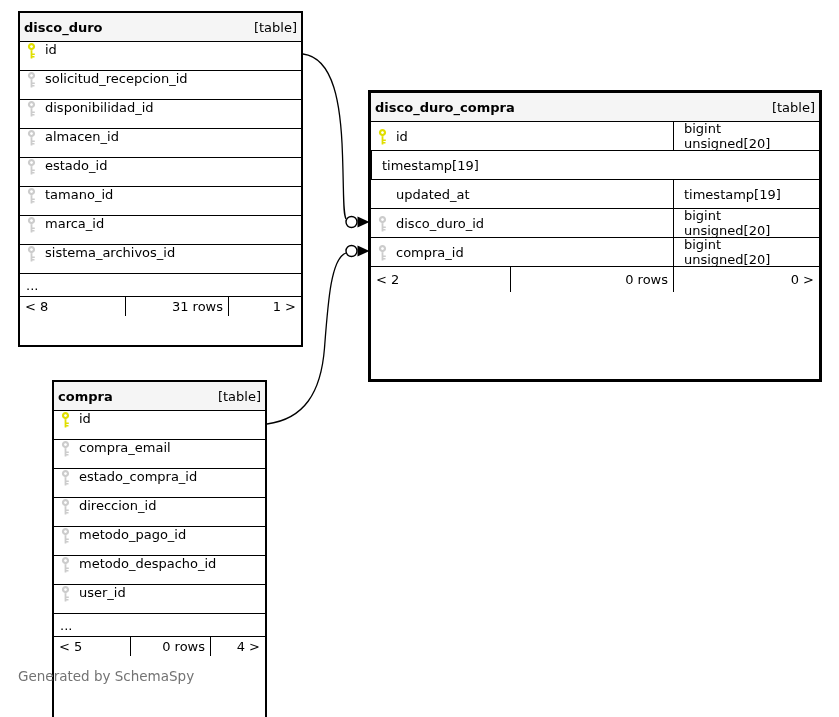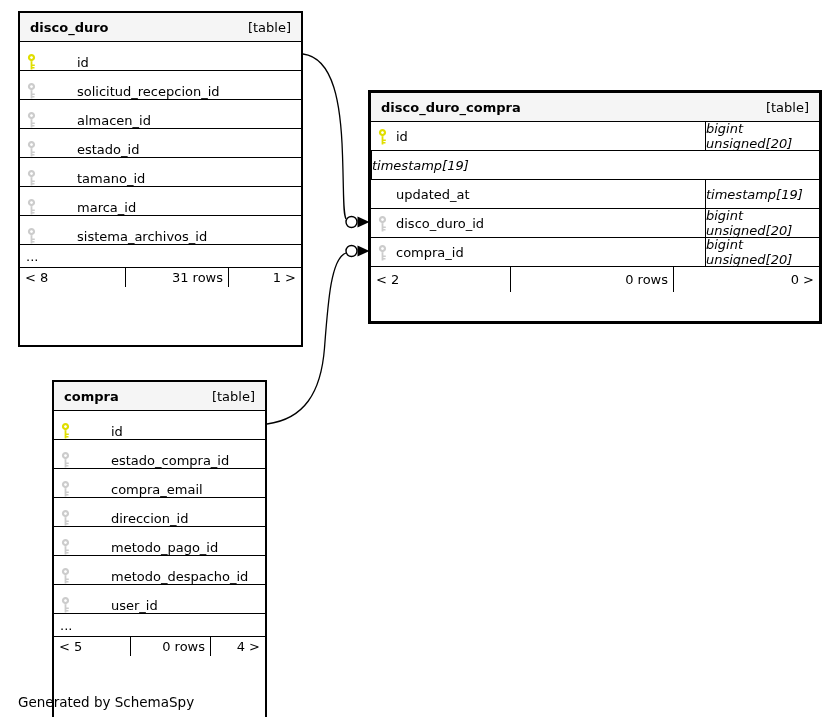--- a/index.html
+++ b/index.html
@@ -12,54 +12,54 @@
   body{
     width:839px;height:717px;position:relative;background:#ffffff;
     font-family:"DejaVu Sans","Liberation Sans",sans-serif;
     font-size:13px;color:#000;overflow:hidden;
   }
   .tbl{position:absolute;background:#fff;border:2px solid var(--border);box-sizing:border-box;}
   .tbl.main{border-width:3px;}
   .thead{
     height:29px;background:var(--header-bg);border-bottom:1px solid var(--border);
     display:flex;justify-content:space-between;align-items:center;
-    padding:0 10px;box-sizing:border-box;
+    padding:0 4px;box-sizing:border-box;
   }
   .tname{font-weight:bold;}
   .badge{font-weight:normal;}
   .row{
     height:29px;border-bottom:1px solid var(--border);
-    display:flex;align-items:flex-end;padding:0 6px;box-sizing:border-box;gap:32px;
+    display:flex;align-items:flex-start;padding:0 6px;box-sizing:border-box;
   }
   .keyicon{width:11px;height:17px;flex:0 0 11px;margin-right:8px;}
   .pk{color:var(--primary-key);}
   .fk{color:var(--foreign-key);}
   .noicon{visibility:hidden;}
   .ell{
     height:23px;border-bottom:1px solid var(--border);
     display:flex;align-items:center;padding:0 6px;box-sizing:border-box;
   }
   .tfoot{display:flex;height:19px;box-sizing:border-box;}
   .tfoot .c{box-sizing:border-box;padding:0 5px;display:flex;align-items:center;overflow:hidden;}
   .tfoot .c2,.tfoot .c3{border-left:1px solid var(--border);justify-content:flex-end;padding-left:18px;}
   
   .t0{left:18px;top:11px;width:285px;height:336px;}
-  .t1{left:368px;top:90px;width:454px;height:234px;}
+  .t1{left:368px;top:90px;width:454px;height:292px;}
   .t2{left:52px;top:380px;width:215px;height:359px;}
   
   .t0 .c1{flex:0 0 105px;} .t0 .c2{flex:0 0 103px;text-align:center;} .t0 .c3{flex:1;}
   .t1 .c1{flex:0 0 139px;} .t1 .c2{flex:0 0 163px;} .t1 .c3{flex:1;}
   .t2 .c1{flex:0 0 76px;}  .t2 .c2{flex:0 0 80px;}  .t2 .c3{flex:1;}
   .t1 .tfoot{height:25px;}
   
   .t1 .row{padding:0;}
   .t1 .cname{flex:0 0 302px;display:flex;align-items:center;height:100%;padding:0 6px;box-sizing:border-box;}
-  .t1 .ctype{flex:1;border-left:1px solid var(--border);display:flex;align-items:center;height:100%;padding:0 0;box-sizing:border-box;font-style:italic;}
+  .t1 .ctype{flex:1;border-left:1px solid var(--border);display:flex;align-items:center;height:100%;padding:0 10px;box-sizing:border-box;}
   .overlay{position:absolute;left:0;top:0;pointer-events:none;}
-  .note{position:absolute;left:18px;top:694px;font-size:13.5px;color:#000000;}
+  .note{position:absolute;left:18px;top:668px;font-size:13.5px;color:#737373;}
 </style>
 </head>
 <body>
 
 <svg width="0" height="0" style="position:absolute">
   <defs>
     <symbol id="key" viewBox="0 0 11 17">
       <path fill="currentColor" fill-rule="evenodd" d="
         M5.5 1 C3.5 1 1.9 2.6 1.9 4.6 C1.9 6.6 3.5 8.2 5.5 8.2 C7.5 8.2 9.1 6.6 9.1 4.6 C9.1 2.6 7.5 1 5.5 1 Z
         M5.5 3.2 C6.3 3.2 6.9 3.8 6.9 4.6 C6.9 5.4 6.3 6 5.5 6 C4.7 6 4.1 5.4 4.1 4.6 C4.1 3.8 4.7 3.2 5.5 3.2 Z
@@ -84,20 +84,26 @@
   <div class="row">
     <svg class="keyicon fk">
         <use href="#key"></use>
       </svg>
     <span>solicitud_recepcion_id</span>
   </div>
   <div class="row">
     <svg class="keyicon fk">
         <use href="#key"></use>
       </svg>
+    <span>disponibilidad_id</span>
+  </div>
+  <div class="row">
+    <svg class="keyicon fk">
+        <use href="#key"></use>
+      </svg>
     <span>almacen_id</span>
   </div>
   <div class="row">
     <svg class="keyicon fk">
         <use href="#key"></use>
       </svg>
     <span>estado_id</span>
   </div>
   <div class="row">
     <svg class="keyicon fk">
@@ -184,27 +190,27 @@
   <div class="row">
     <svg class="keyicon pk">
         <use href="#key"></use>
       </svg>
     <span>id</span>
   </div>
   <div class="row">
     <svg class="keyicon fk">
         <use href="#key"></use>
       </svg>
+    <span>compra_email</span>
+  </div>
+  <div class="row">
+    <svg class="keyicon fk">
+        <use href="#key"></use>
+      </svg>
     <span>estado_compra_id</span>
-  </div>
-  <div class="row">
-    <svg class="keyicon fk">
-        <use href="#key"></use>
-      </svg>
-    <span>compra_email</span>
   </div>
   <div class="row">
     <svg class="keyicon fk">
         <use href="#key"></use>
       </svg>
     <span>direccion_id</span>
   </div>
   <div class="row">
     <svg class="keyicon fk">
         <use href="#key"></use>

